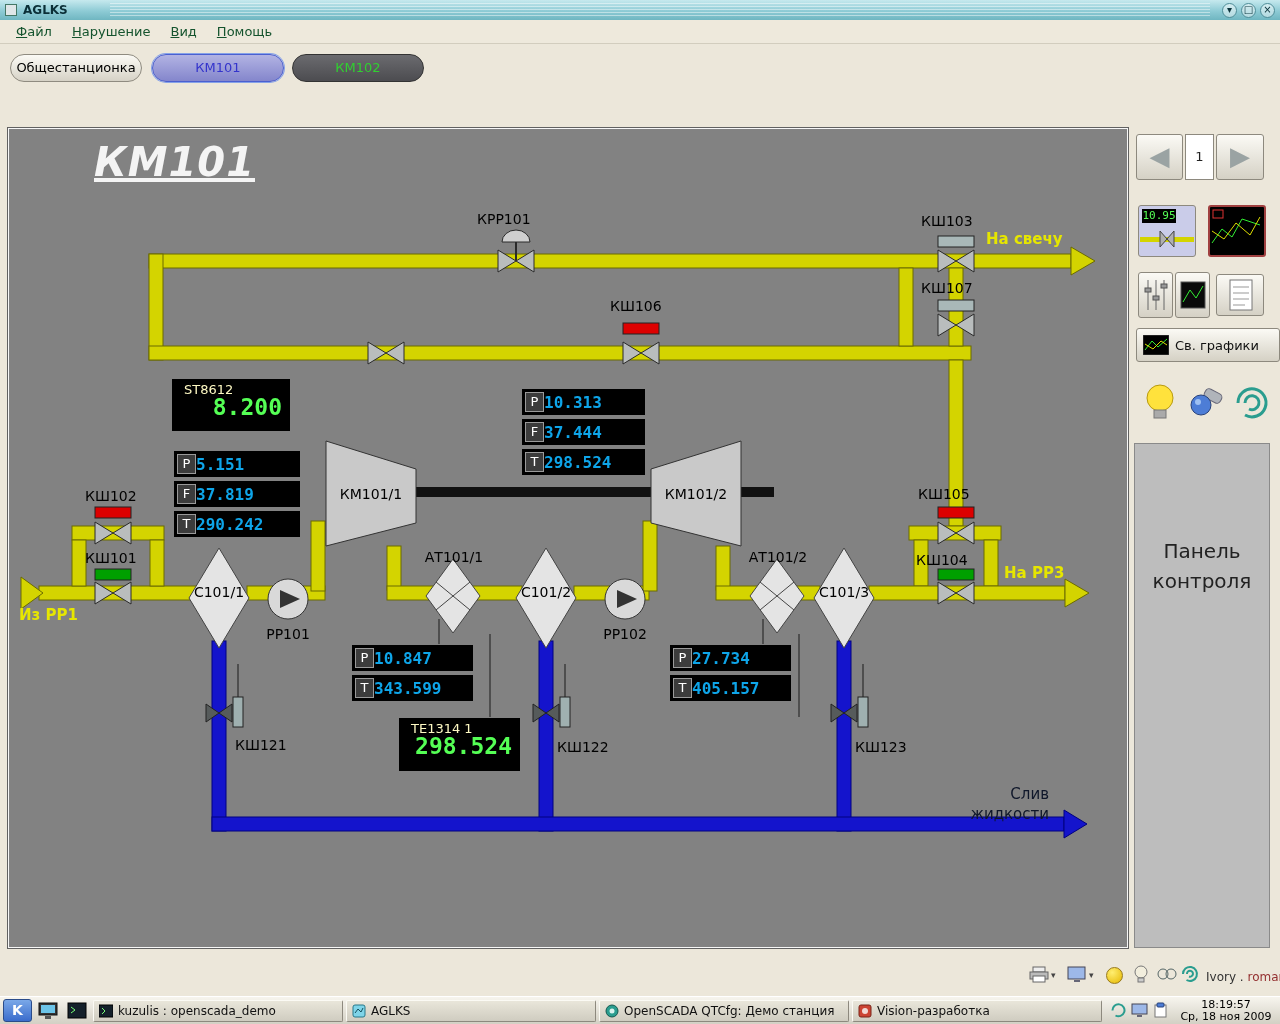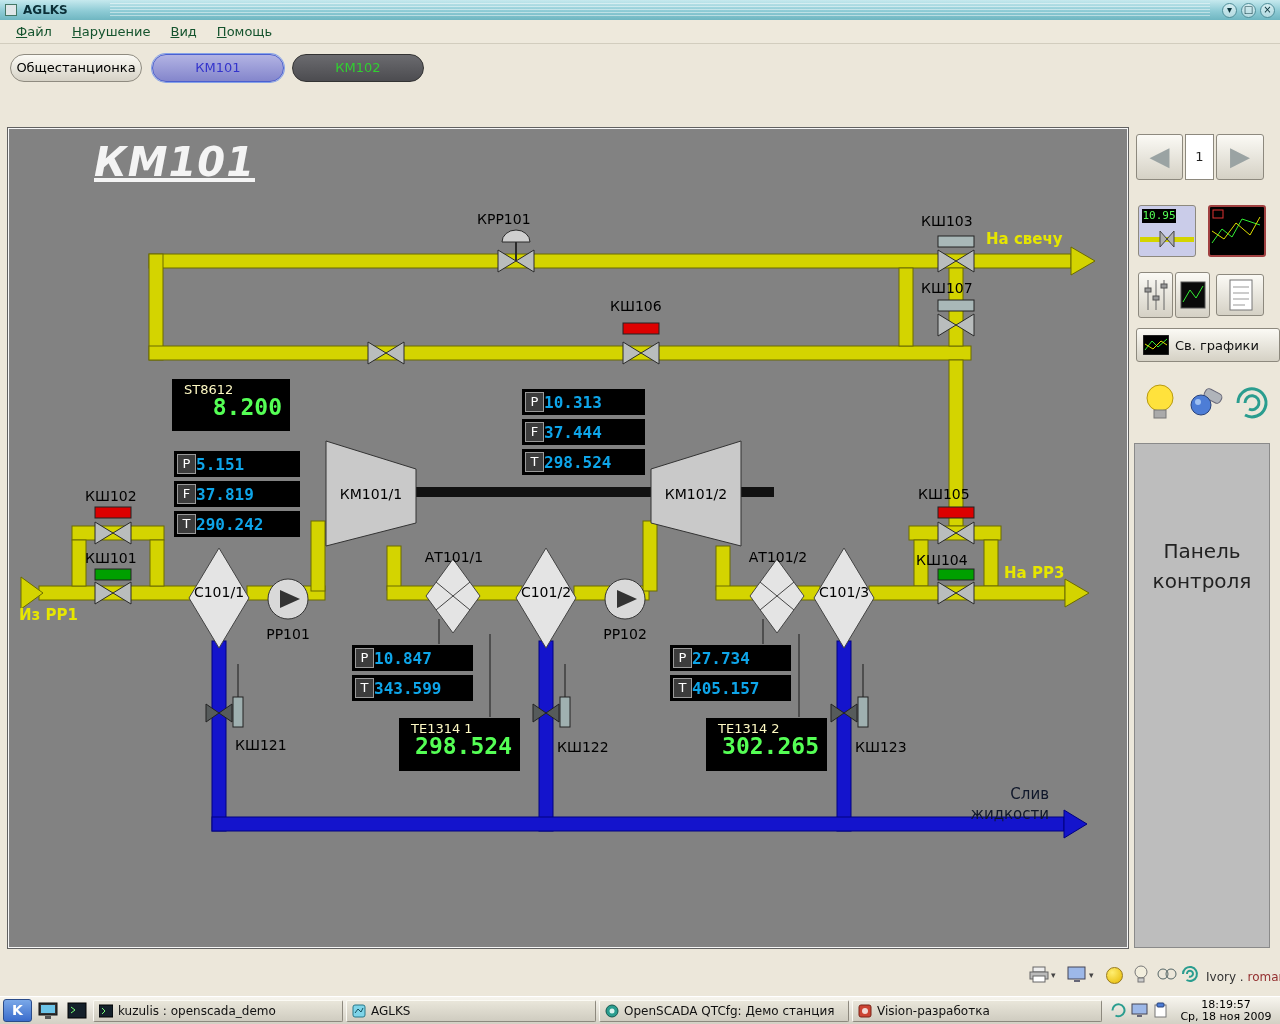--- a/index.html
+++ b/index.html
@@ -347,24 +347,20 @@
   </div>
   <div class="prow" style="left:660px;top:545px;width:123px">
     <span class="pkey">T</span>
     <span class="pval">405.157</span>
   </div>
 
   <div class="bigpanel" style="left:389px;top:588px;width:123px;height:55px">
     <div class="plabel">TE1314 1</div>
     <div class="pvalue">298.524</div>
   </div>
-  <div class="bigpanel" style="left:696px;top:588px;width:123px;height:55px">
-    <div class="plabel">TE1314 2</div>
-    <div class="pvalue">302.265</div>
-  </div>
 </div>
 
 <div class="sidebar">
   <div class="sbtn" style="left:4px;top:6px;width:47px;height:46px">
     <span class="nav-glyph">◀</span>
   </div>
   <div class="nav-page" style="left:53px;top:6px;width:29px;height:46px">1</div>
   <div class="sbtn" style="left:84px;top:6px;width:48px;height:46px">
     <span class="nav-glyph">▶</span>
   </div>

